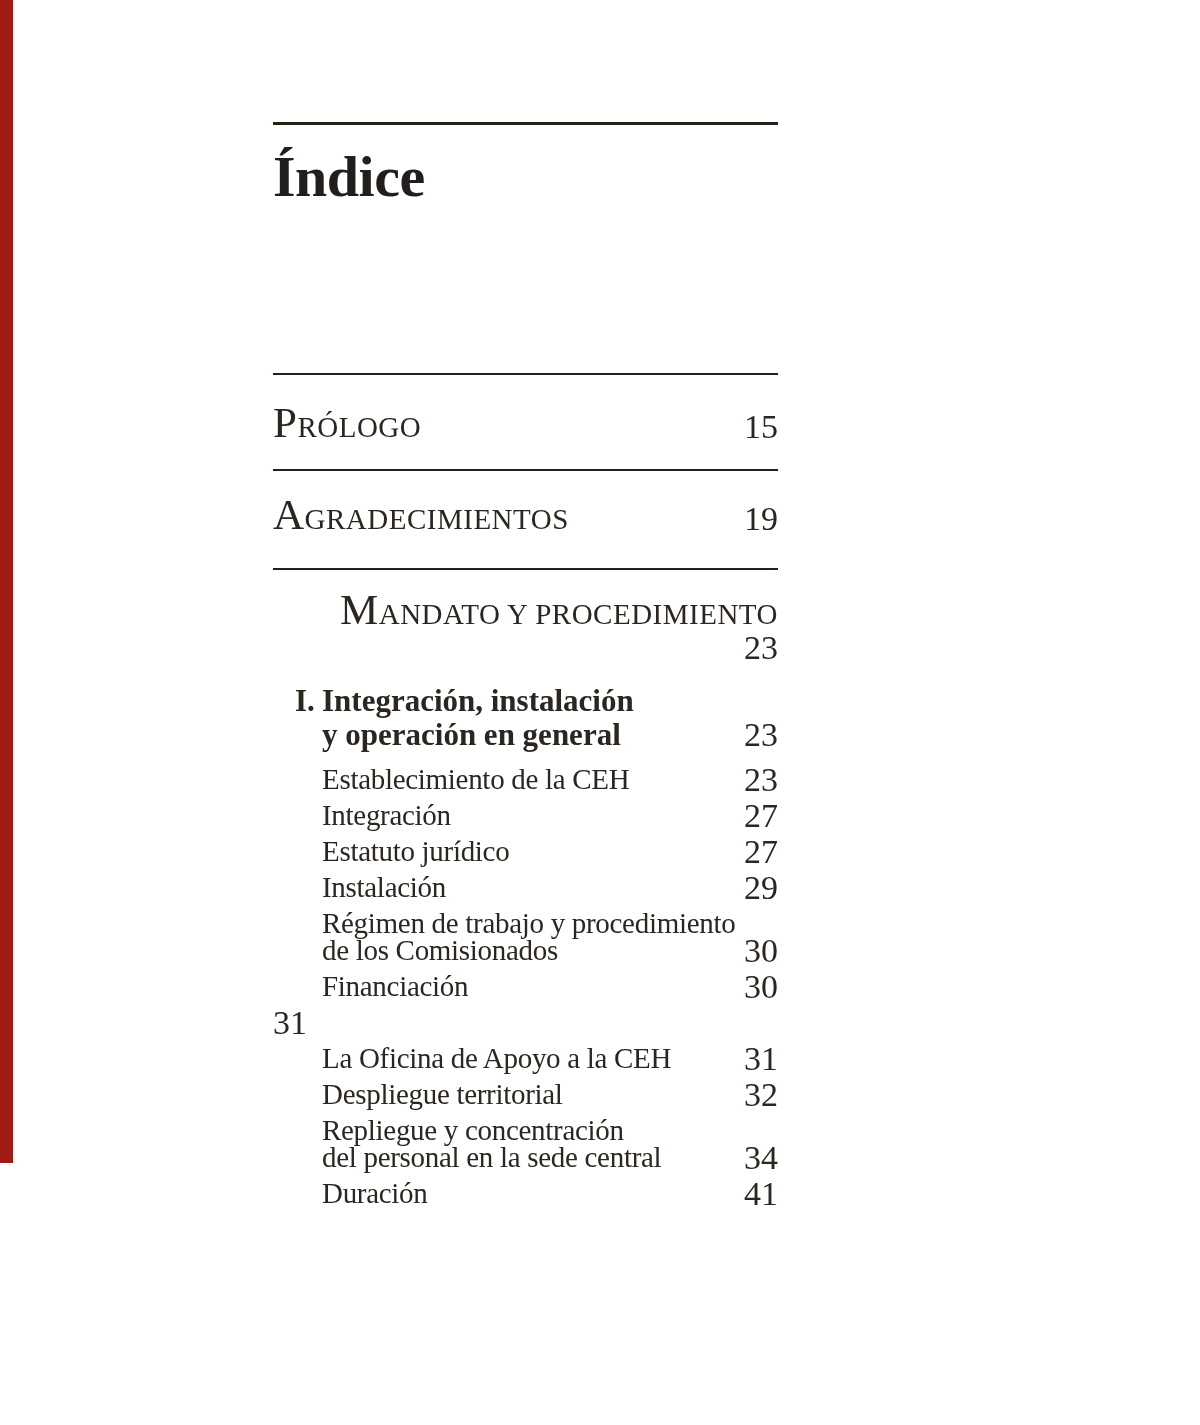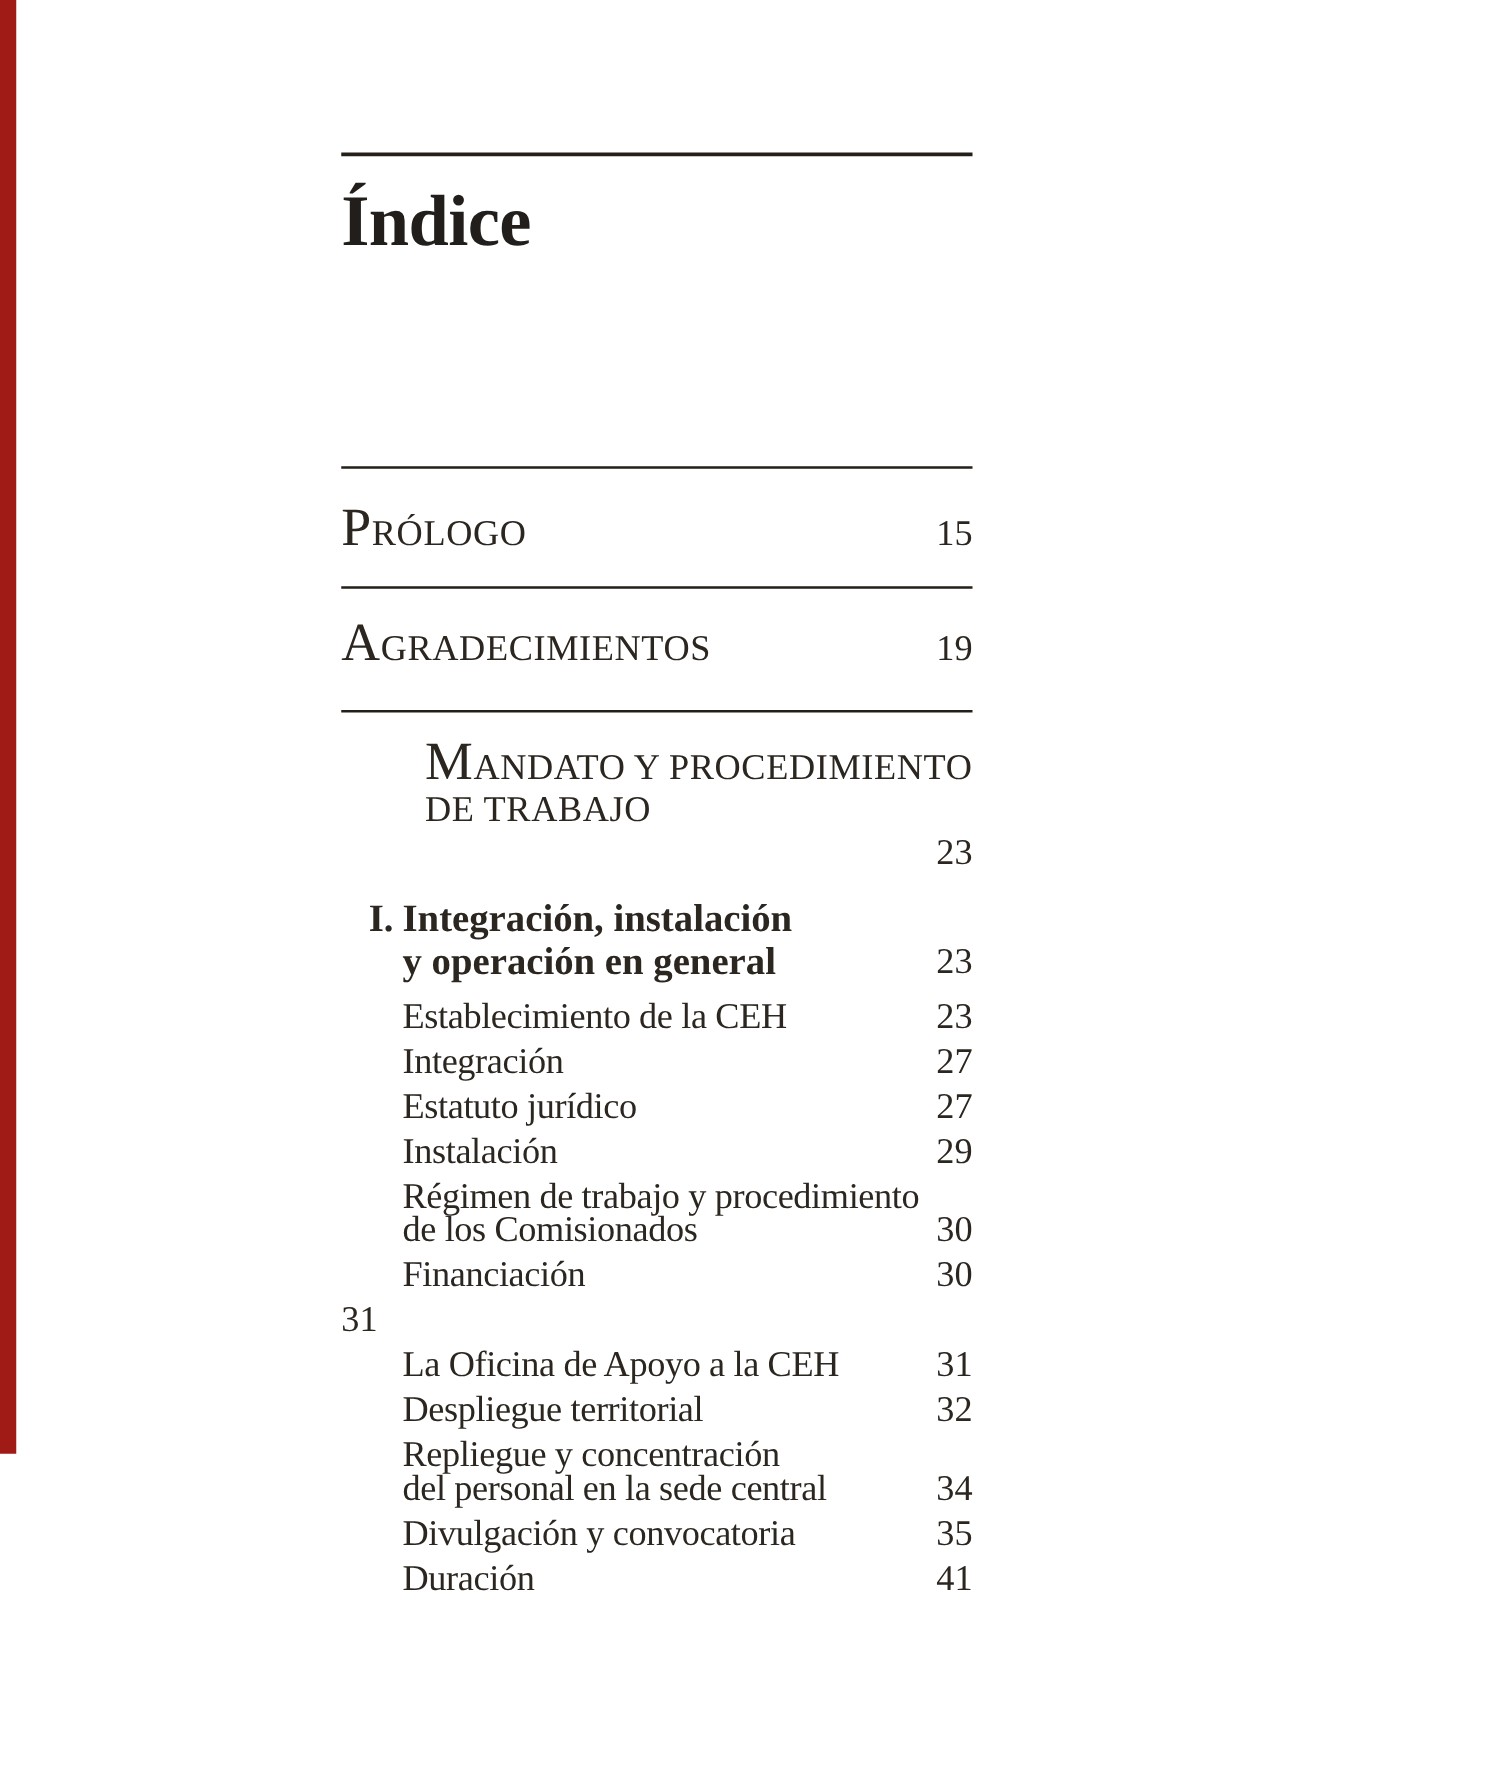--- a/index.html
+++ b/index.html
@@ -47,21 +47,21 @@
   .chapter { margin-top:19px; font-size:31px; line-height:34px; font-weight:700; }
   .chapter .label { position:relative; padding-left:49px; }
   .chapter .numeral { position:absolute; left:22px; top:0; }
   .chapter .num { font-weight:400; line-height:34px; }
 
   .entries { margin-top:14px; }
   .entry { font-size:29px; line-height:27px; margin-bottom:9px; }
   .entry .label { padding-left:49px; letter-spacing:-0.3px; }
   .entry .num { line-height:27px; }
 
-  .num { font-size:29px; text-align:right; }
+  .num { font-size:34px; text-align:right; }
 </style>
 </head>
 <body>
 
 <div class="page">
   <div class="accent-bar" style="background: rgb(160, 27, 22);"></div>
   <div class="col">
     <div class="rule thick"></div>
     <h1 class="title">Índice</h1>
 
@@ -76,21 +76,20 @@
       <div class="row sc s1">
         <div class="label">
           <span class="line first">AGRADECIMIENTOS</span>
         </div>
         <div class="num">19</div>
       </div>
       <div class="rule r2"></div>
       <div class="row sc s2">
         <div class="label">
           <span class="line first">MANDATO Y PROCEDIMIENTO</span>
-          <span class="line">DE TRABAJO</span>
         </div>
         <div class="num">23</div>
       </div>
       <div class="row chapter">
         <div class="label">
           <span class="numeral">I.</span>
           <span class="line first">Integración, instalación</span>
           <span class="line">y operación en general</span>
         </div>
         <div class="num">23</div>
@@ -150,25 +149,19 @@
         </div>
         <div class="row entry">
           <div class="label">
             <span class="line first">Repliegue y concentración</span>
             <span class="line">del personal en la sede central</span>
           </div>
           <div class="num">34</div>
         </div>
         <div class="row entry">
           <div class="label">
-            <span class="line first">Divulgación y convocatoria</span>
-          </div>
-          <div class="num">35</div>
-        </div>
-        <div class="row entry">
-          <div class="label">
             <span class="line first">Duración</span>
           </div>
           <div class="num">41</div>
         </div>
       </div>
     </div>
 </div>
 
 </body></html>

